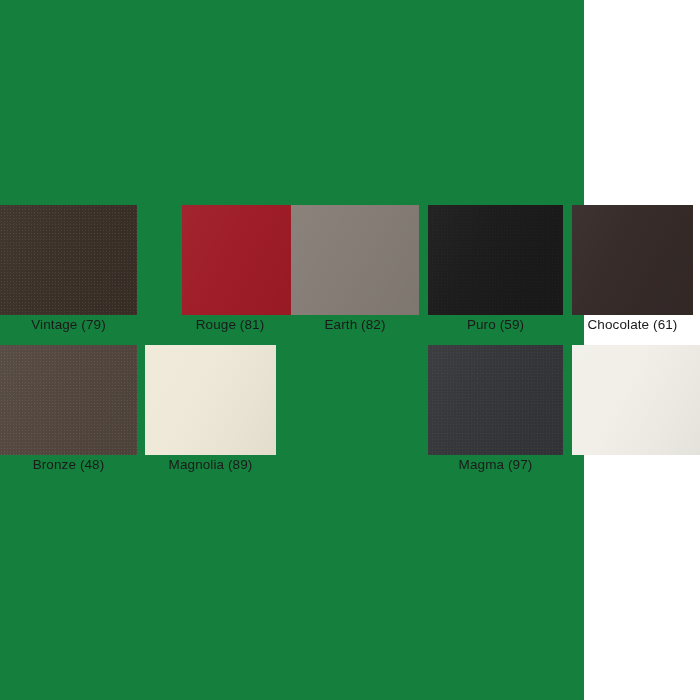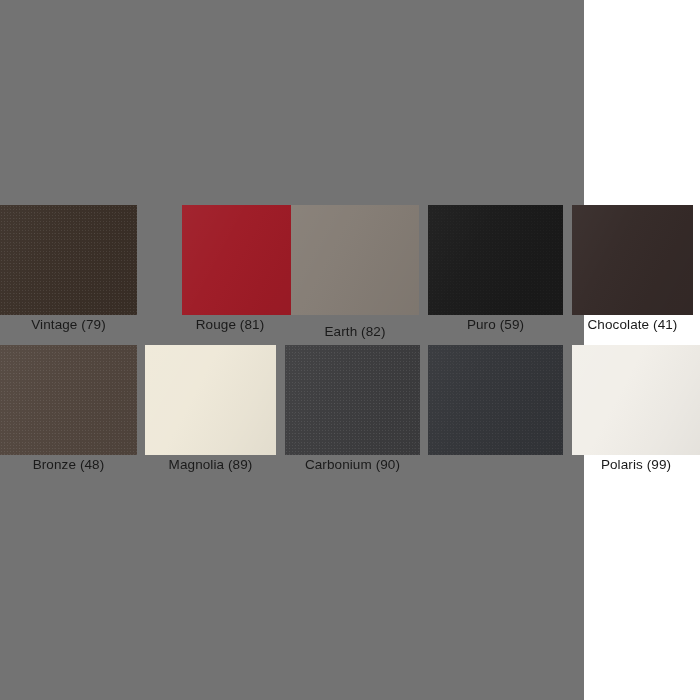--- a/index.html
+++ b/index.html
@@ -12,21 +12,21 @@
     height: 700px;
     background: #ffffff;
     font-family: "Liberation Sans", sans-serif;
     overflow: hidden;
   }
 
   #palette-board {
     position: relative;
     width: 584px;
     height: 700px;
-    background: #737373;
+    background: #15803d;
   }
 
   .swatch-row {
     position: absolute;
     left: 0;
     width: 700px;
     height: 128px;
   }
   #swatch-row-1 { top: 205px; }
   #swatch-row-2 { top: 345px; }
@@ -101,56 +101,52 @@
       <div class="swatch-label" style="color: rgb(26, 26, 26);">Vintage (79)</div>
     </div>
 
     <div class="swatch-cell" style="left: 147px; width: 131px; padding-left: 35px;">
       <div class="swatch-chip grain-none" style="background-color: rgb(158, 27, 38);"></div>
       <div class="swatch-label" style="color: rgb(26, 26, 26);">Rouge (81)</div>
     </div>
 
     <div class="swatch-cell" style="left: 291px; width: 128px;">
       <div class="swatch-chip grain-none" style="background-color: rgb(133, 125, 117);"></div>
-      <div class="swatch-label" style="color: rgb(26, 26, 26); margin-top: 7px;">Earth (82)</div>
+      <div class="swatch-label" style="color: rgb(26, 26, 26);">Earth (82)</div>
     </div>
 
     <div class="swatch-cell" style="left: 428px; width: 135px;">
       <div class="swatch-chip grain-light" style="background-color: rgb(26, 26, 26);"></div>
       <div class="swatch-label" style="color: rgb(26, 26, 26);">Puro (59)</div>
     </div>
 
     <div class="swatch-cell" style="left: 572px; width: 121px;">
       <div class="swatch-chip grain-none" style="background-color: rgb(53, 42, 40);"></div>
-      <div class="swatch-label" style="color: rgb(26, 26, 26);">Chocolate (41)</div>
+      <div class="swatch-label" style="color: rgb(26, 26, 26);">Chocolate (61)</div>
     </div>
 
   </div>
 
   <div class="swatch-row" id="swatch-row-2">
 
     <div class="swatch-cell" style="left: 0px; width: 137px;">
       <div class="swatch-chip grain-heavy" style="background-color: rgb(81, 69, 61);"></div>
       <div class="swatch-label" style="color: rgb(26, 26, 26);">Bronze (48)</div>
     </div>
 
     <div class="swatch-cell" style="left: 145px; width: 131px;">
       <div class="swatch-chip grain-none" style="background-color: rgb(239, 233, 217);"></div>
       <div class="swatch-label" style="color: rgb(26, 26, 26);">Magnolia (89)</div>
     </div>
 
-    <div class="swatch-cell" style="left: 285px; width: 135px;">
-      <div class="swatch-chip grain-heavy" style="background-color: rgb(60, 60, 62);"></div>
-      <div class="swatch-label" style="color: rgb(26, 26, 26);">Carbonium (90)</div>
-    </div>
 
     <div class="swatch-cell" style="left: 428px; width: 135px;">
       <div class="swatch-chip grain-medium" style="background-color: rgb(51, 53, 57);"></div>
+      <div class="swatch-label" style="color: rgb(26, 26, 26);">Magma (97)</div>
     </div>
 
     <div class="swatch-cell" style="left: 572px; width: 128px;">
       <div class="swatch-chip grain-none" style="background-color: rgb(242, 239, 233);"></div>
-      <div class="swatch-label" style="color: rgb(26, 26, 26);">Polaris (99)</div>
     </div>
 
   </div>
 
 </div>
 
 </body></html>

